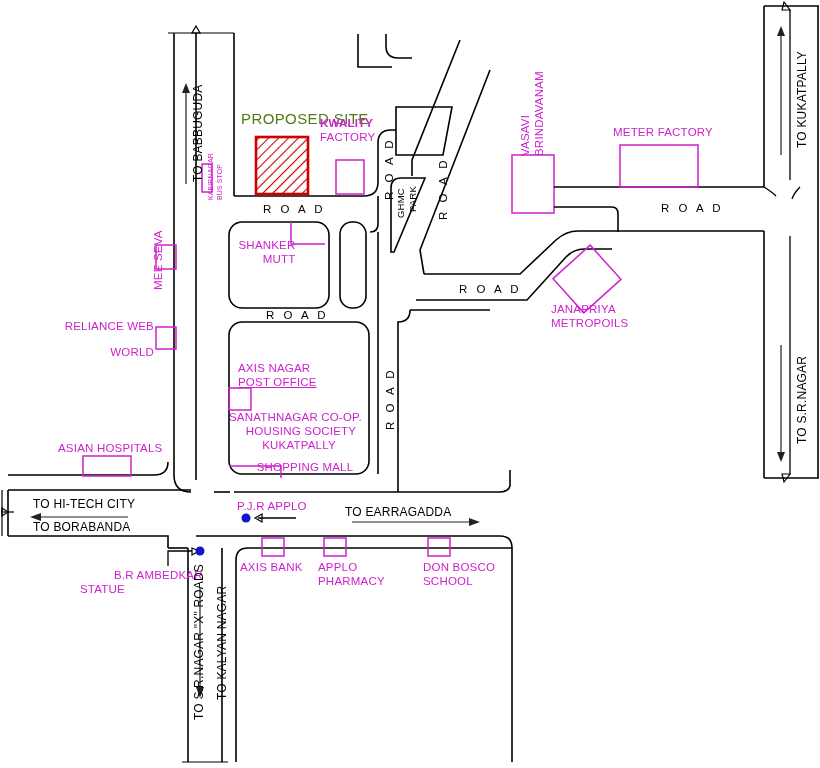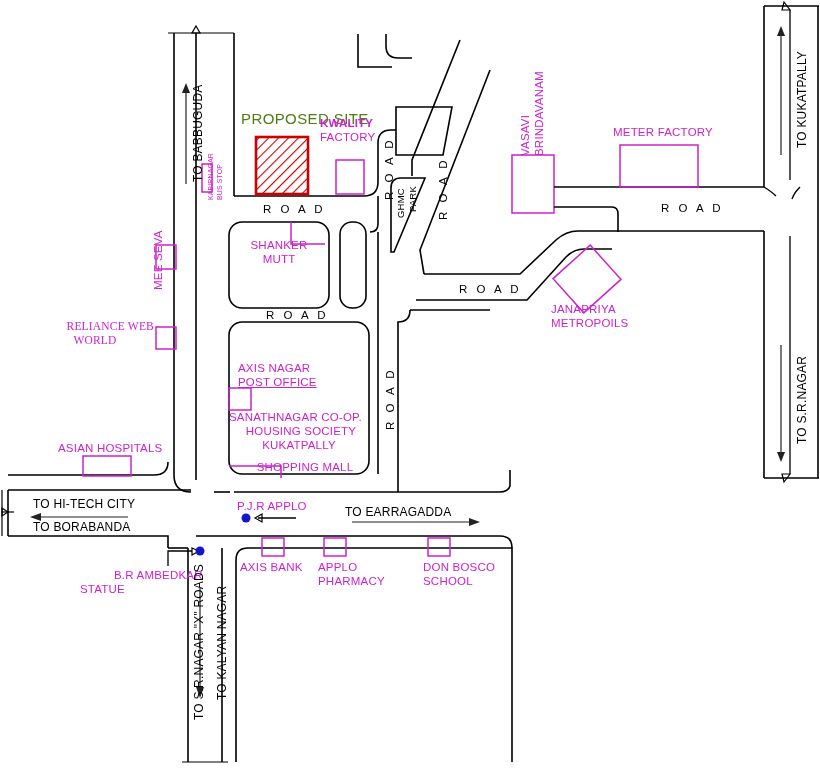--- a/index.html
+++ b/index.html
@@ -96,21 +96,21 @@
     font-size: 7px;
     line-height: 1.05;
     letter-spacing: 0.1px;
   }
   .lbl-small {
     color: #000000;
     font-size: 9.5px;
   }
   .rot90 { transform: rotate(-90deg); transform-origin: 0 0; }
   .ta-c { text-align: center; }
-  .ta-r { text-align: right; font-family: Liberation Serif, serif; }
+  .ta-r { text-align: right; }
 </style>
 </head>
 <body>
 
 <div id="map-root">
 
   <svg id="map-svg" viewBox="0 0 820 768">
     <defs>
       <pattern id="hatchRed" width="7" height="7" patternTransform="rotate(45)" patternUnits="userSpaceOnUse">
         <rect width="7" height="7" fill="#ffffff"></rect>
@@ -324,27 +324,27 @@
   <div class="lbl lbl-tiny rot90" style="left:216px; top:200px;">BUS STOP</div>
 
   <div class="lbl lbl-road" style="left:263px; top:203px;">R O A D</div>
   <div class="lbl lbl-road" style="left:266px; top:309px;">R O A D</div>
   <div class="lbl lbl-road rot90" style="left:383px; top:200px;">R O A D</div>
   <div class="lbl lbl-road rot90" style="left:437px; top:220px;">R O A D</div>
   <div class="lbl lbl-road rot90" style="left:384px; top:430px;">R O A D</div>
   <div class="lbl lbl-road" style="left:661px; top:202px;">R O A D</div>
   <div class="lbl lbl-road" style="left:459px; top:283px;">R O A D</div>
 
-  <div class="lbl lbl-poi ta-c" style="left:240px; top:239px; width:78px;">SHANKER</div>
+  <div class="lbl lbl-poi ta-c" style="left:228px; top:239px; width:78px;">SHANKER</div>
   <div class="lbl lbl-poi ta-c" style="left:240px; top:253px; width:78px;">MUTT</div>
 
   <div class="lbl lbl-poi rot90" style="left:152px; top:290px;">MEE SEVA</div>
 
   <div class="lbl lbl-poi ta-r" style="left:36px; top:320px; width:118px;">RELIANCE WEB</div>
-  <div class="lbl lbl-poi ta-r" style="left:36px; top:334px; width:118px;text-align:center;">WORLD</div>
+  <div class="lbl lbl-poi ta-r" style="left:36px; top:346px; width:118px;">WORLD</div>
 
   <div class="lbl lbl-poi" style="left:58px; top:442px;">ASIAN HOSPITALS</div>
 
   <div class="lbl lbl-poi" style="left:238px; top:362px;">AXIS NAGAR</div>
   <div class="lbl lbl-poi" style="left:238px; top:376px;text-decoration:underline;">POST OFFICE</div>
 
   <div class="lbl lbl-poi" style="left:229px; top:411px;">SANATHNAGAR CO-OP.</div>
   <div class="lbl lbl-poi ta-c" style="left:229px; top:425px; width:144px;">HOUSING SOCIETY</div>
   <div class="lbl lbl-poi ta-c" style="left:229px; top:439px; width:140px;">KUKATPALLY</div>
   <div class="lbl lbl-poi ta-c" style="left:229px; top:453px; width:152px;margin-top:8px;">SHOPPING MALL</div>

